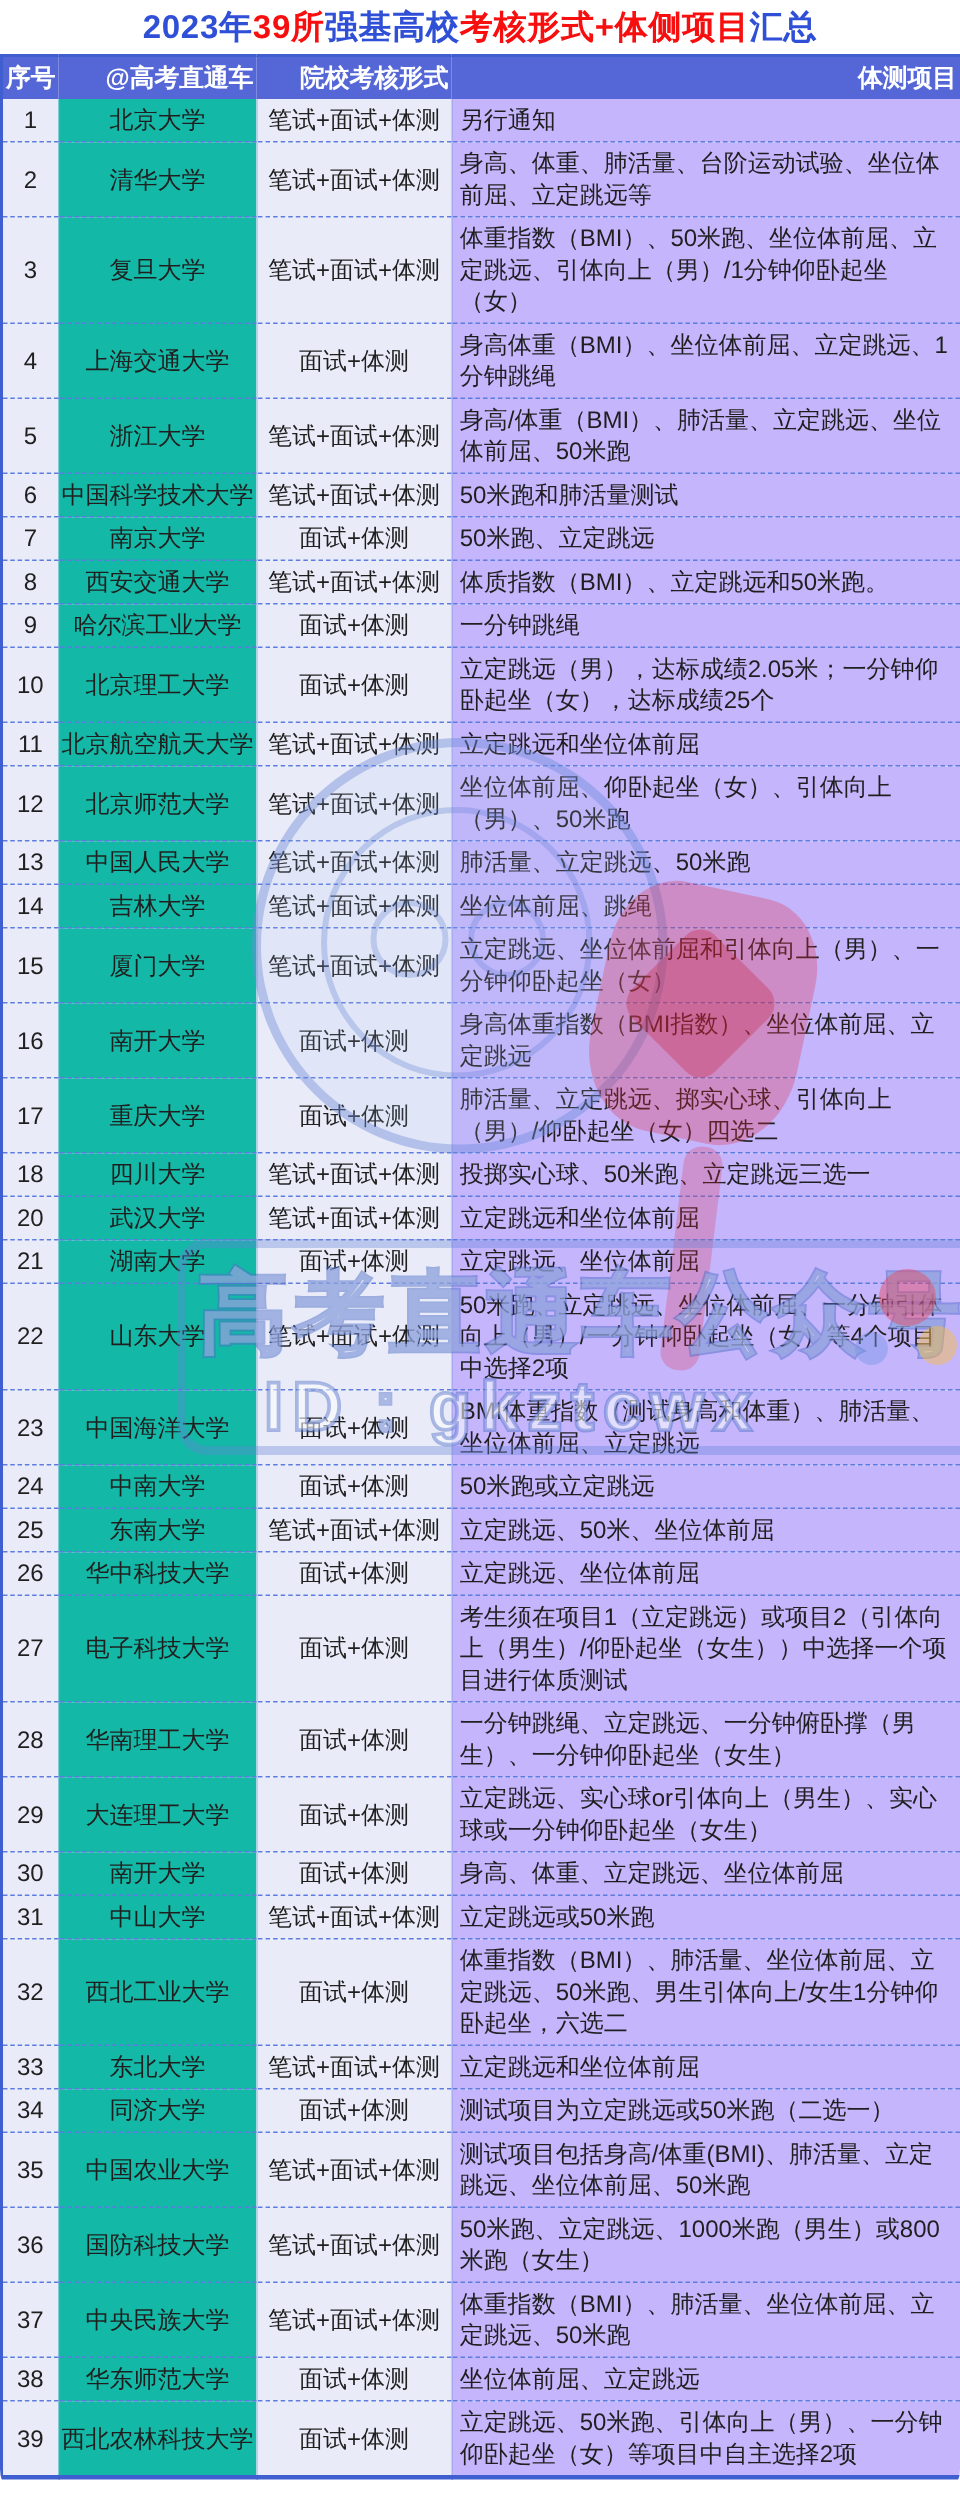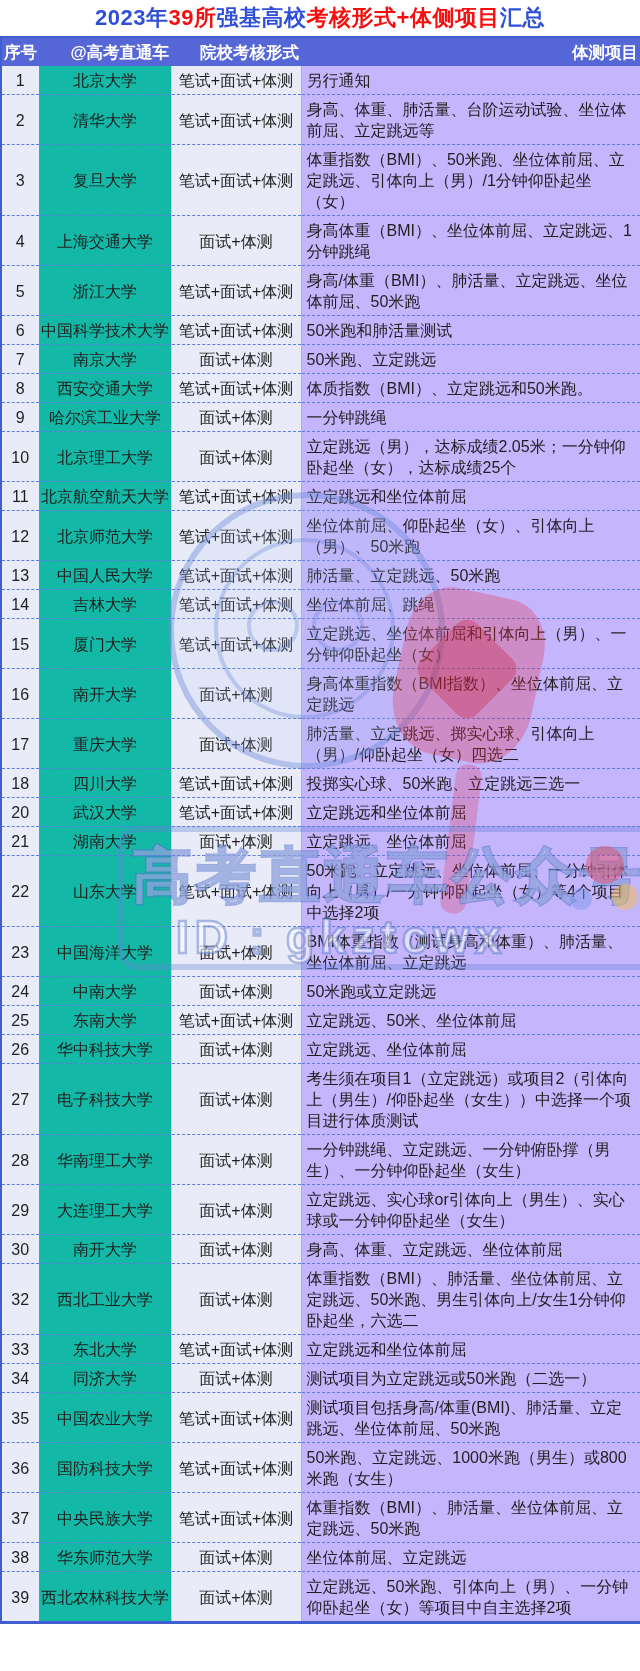--- a/index.html
+++ b/index.html
@@ -314,20 +314,26 @@
           <td class="cell-form">面试+体测</td>
           <td class="cell-items">立定跳远、实心球or引体向上（男生）、实心球或一分钟仰卧起坐（女生）</td>
         </tr>
         <tr>
           <td class="cell-no">30</td>
           <td class="cell-university">南开大学</td>
           <td class="cell-form">面试+体测</td>
           <td class="cell-items">身高、体重、立定跳远、坐位体前屈</td>
         </tr>
         <tr>
+          <td class="cell-no">31</td>
+          <td class="cell-university">中山大学</td>
+          <td class="cell-form">笔试+面试+体测</td>
+          <td class="cell-items">立定跳远或50米跑</td>
+        </tr>
+        <tr>
           <td class="cell-no">32</td>
           <td class="cell-university">西北工业大学</td>
           <td class="cell-form">面试+体测</td>
           <td class="cell-items">体重指数（BMI）、肺活量、坐位体前屈、立定跳远、50米跑、男生引体向上/女生1分钟仰卧起坐，六选二</td>
         </tr>
         <tr>
           <td class="cell-no">33</td>
           <td class="cell-university">东北大学</td>
           <td class="cell-form">笔试+面试+体测</td>
           <td class="cell-items">立定跳远和坐位体前屈</td>

